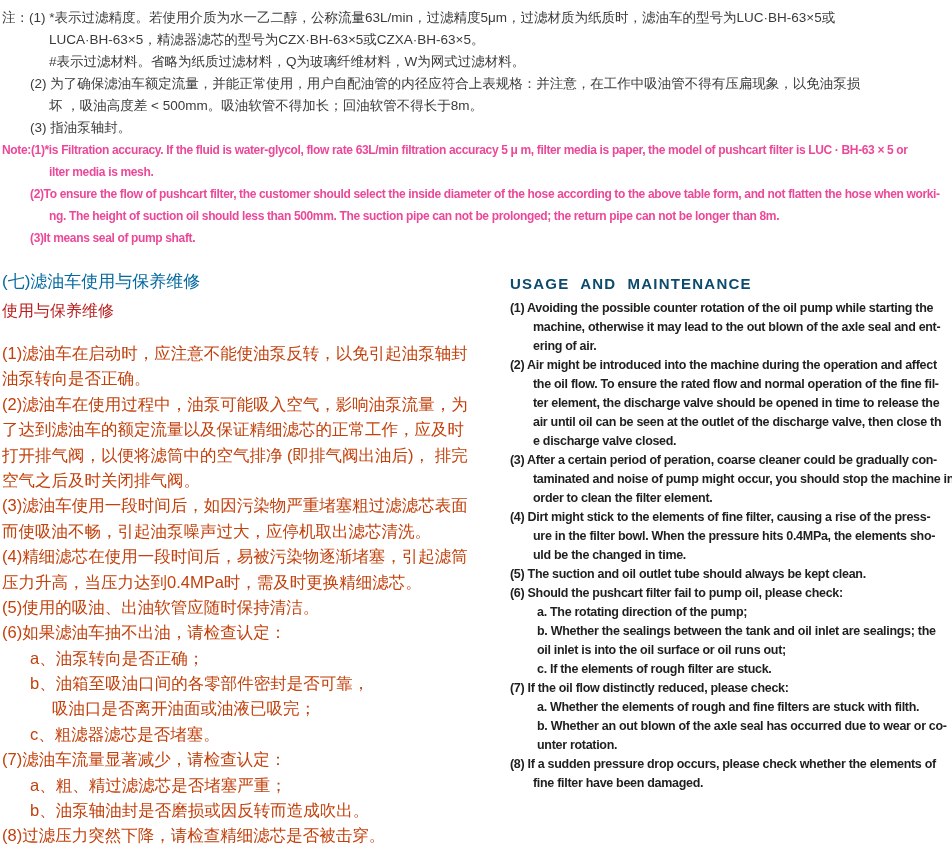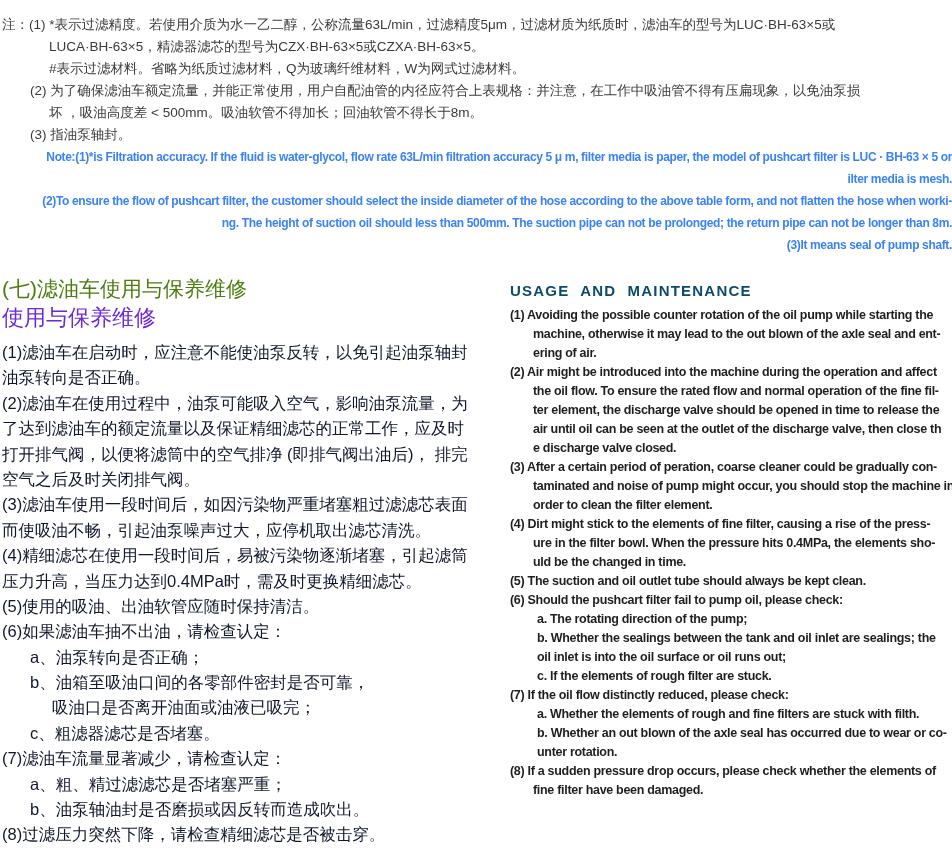--- a/index.html
+++ b/index.html
@@ -2,59 +2,58 @@
 <html><head>
 <meta charset="utf-8">
 <style>
   * { margin: 0; padding: 0; box-sizing: border-box; }
   html, body {
     width: 952px; height: 853px;
     background: #ffffff;
     font-family: "Liberation Sans", sans-serif;
     overflow: hidden;
   }
-  .page { width: 952px; height: 853px; padding: 14px 0 0 2px; }
+  .page { width: 952px; height: 853px; padding: 7px 0 0 2px; }
 
   
   .notes { width: 950px; }
   .nline {
     white-space: nowrap;
     line-height: 22px;
     height: 22px;
     font-size: 13.5px;
     color: #3a3a3a;
     letter-spacing: 0px;
     overflow: hidden;
   }
   .nline.en {
     font-size: 12px;
     font-weight: bold;
-    color: #3b82f6;
+    color: #ec4899;
     letter-spacing: -0.35px;
-    text-align: right;
   }
   .ind1 { padding-left: 28px; }
   .ind2 { padding-left: 47px; }
 
   
   .columns { display: flex; margin-top: 16px; }
   .col-left { width: 476px; }
   .col-right { width: 442px; margin-left: 32px; }
 
   .h-cn1 {
-    font-size: 21px; font-weight: 400; color: #4d7c0f;
+    font-size: 17px; font-weight: 400; color: #0369a1;
     line-height: 30px; margin-top: 2px; white-space: nowrap;
   }
   .h-cn2 {
-    font-size: 22px; font-weight: 400; color: #6d28d9;
-    line-height: 28px; margin-bottom: 8px; white-space: nowrap;
+    font-size: 16px; font-weight: 400; color: #b91c1c;
+    line-height: 28px; margin-bottom: 16px; white-space: nowrap;
   }
   .cline {
     font-size: 16.5px;
-    color: #0f172a;
+    color: #c2410c;
     line-height: 25.4px;
     height: 25.4px;
     white-space: nowrap;
     overflow: hidden;
   }
   .lsub  { padding-left: 28px; }
   .lsub2 { padding-left: 50px; }
 
   .h-en {
     margin-top: 8px;

